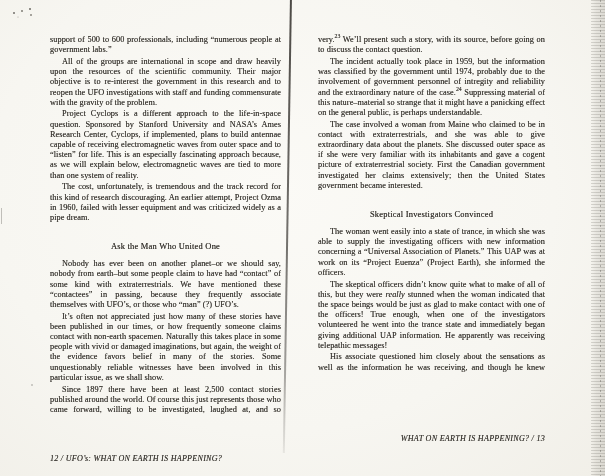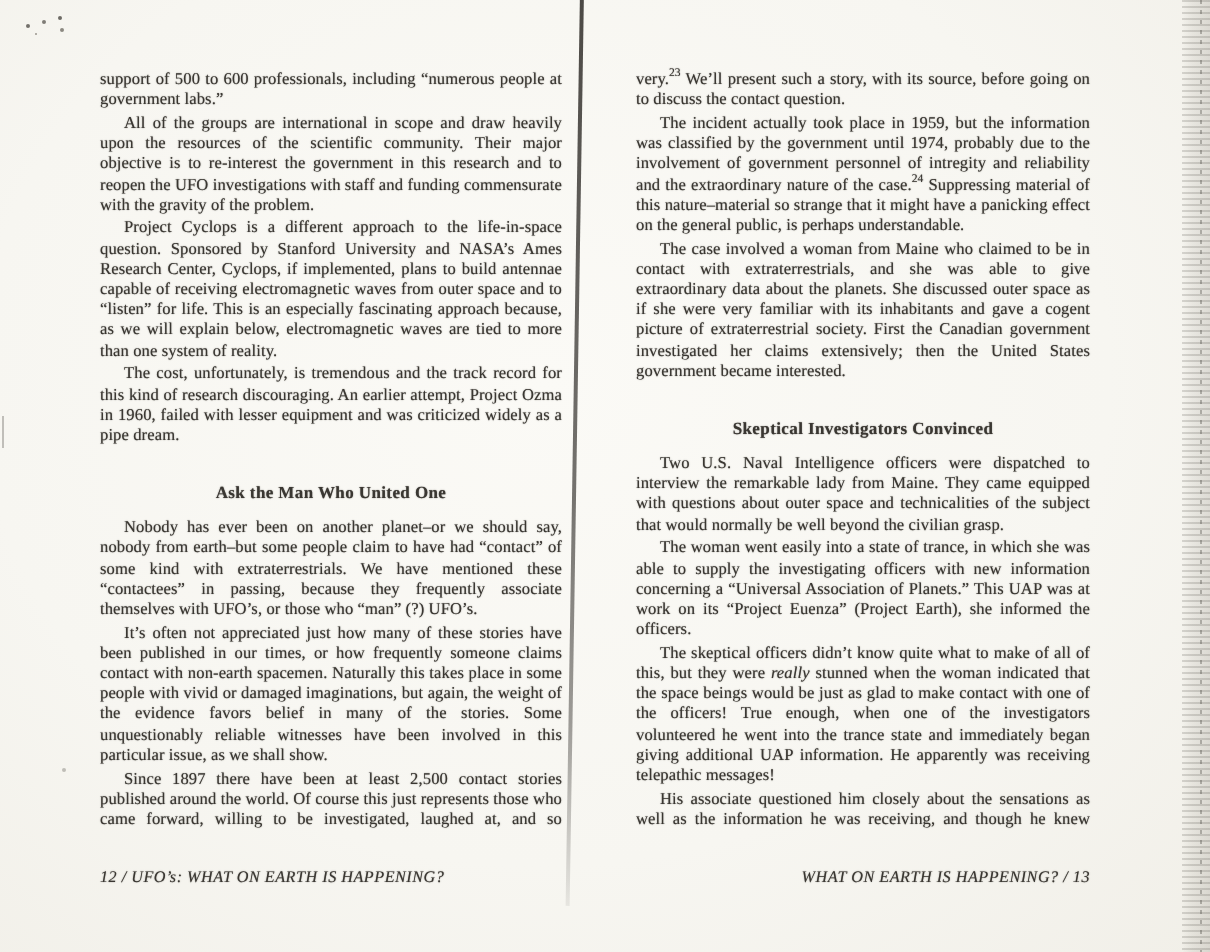--- a/index.html
+++ b/index.html
@@ -16,32 +16,32 @@
   .page p {
     margin:0 0 1.5px 0;
     font-size:8.3px; line-height:10.2px;
     text-align:justify; text-indent:12px;
     text-shadow:0 0 0.6px rgba(56,53,47,0.72);
     letter-spacing:0.05px;
   }
   .page p.noindent { text-indent:0; }
   .page p.cont { text-align-last:justify; }
   .page h2 {
-    font-size:8.5px; font-weight:bold; text-align:center;
+    font-size:8.5px; font-weight:normal; text-align:center;
     margin:18px 0 8px 0; letter-spacing:0.2px;
     text-shadow:0 0 0.6px rgba(56,53,47,0.8);
   }
   sup { font-size:5.8px; line-height:0; vertical-align:super; letter-spacing:0; }
   .em { font-style:italic; }
   .footer {
     position:absolute; top:434px; font-style:italic; font-size:8.1px;
     letter-spacing:0.25px; color:var(--ink);
     text-shadow:0 0 0.6px rgba(56,53,47,0.7);
   }
-  .footer-left { left:50px; }
+  .footer-left { left:50px;margin-top:20px; }
   .footer-right { left:318px; width:227px; text-align:right; }
   .gutter {
     position:absolute; left:290px; top:-5px; width:1.6px; height:458px;
     background:linear-gradient(180deg,
       rgba(45,42,38,0.85) 0%, rgba(45,42,38,0.65) 55%,
       rgba(45,42,38,0.45) 80%, rgba(45,42,38,0.08) 100%);
     transform:rotate(0.9deg); transform-origin:top center;
   }
   .fore-edge {
     position:absolute; right:0; top:0; width:14px; height:476px;
@@ -83,21 +83,20 @@
     <p>Nobody has ever been on another planet–or we should say, nobody from earth–but some people claim to have had “contact” of some kind with extraterrestrials. We have mentioned these “contactees” in passing, because they frequently associate themselves with UFO’s, or those who “man” (?) UFO’s.</p>
     <p>It’s often not appreciated just how many of these stories have been published in our times, or how frequently someone claims contact with non-earth spacemen. Naturally this takes place in some people with vivid or damaged imaginations, but again, the weight of the evidence favors belief in many of the stories. Some unquestionably reliable witnesses have been involved in this particular issue, as we shall show.</p>
     <p class="cont">Since 1897 there have been at least 2,500 contact stories published around the world. Of course this just represents those who came forward, willing to be investigated, laughed at, and so</p>
   </div>
 
   <div class="page page-right">
     <p class="noindent"><span>very.</span><sup>23</sup><span> We’ll present such a story, with its source, before going on to discuss the contact question.</span></p>
     <p><span>The incident actually took place in 1959, but the information was classified by the government until 1974, probably due to the involvement of government personnel of intregity and reliability and the extraordinary nature of the case.</span><sup>24</sup><span> Suppressing material of this nature–material so strange that it might have a panicking effect on the general public, is perhaps understandable.</span></p>
     <p>The case involved a woman from Maine who claimed to be in contact with extraterrestrials, and she was able to give extraordinary data about the planets. She discussed outer space as if she were very familiar with its inhabitants and gave a cogent picture of extraterrestrial society. First the Canadian government investigated her claims extensively; then the United States government became interested.</p>
     <h2>Skeptical Investigators Convinced</h2>
-    <p>Two U.S. Naval Intelligence officers were dispatched to interview the remarkable lady from Maine. They came equipped with questions about outer space and technicalities of the subject that would normally be well beyond the civilian grasp.</p>
     <p>The woman went easily into a state of trance, in which she was able to supply the investigating officers with new information concerning a “Universal Association of Planets.” This UAP was at work on its “Project Euenza” (Project Earth), she informed the officers.</p>
     <p><span>The skeptical officers didn’t know quite what to make of all of this, but they were </span><span class="em">really</span><span> stunned when the woman indicated that the space beings would be just as glad to make contact with one of the officers! True enough, when one of the investigators volunteered he went into the trance state and immediately began giving additional UAP information. He apparently was receiving telepathic messages!</span></p>
     <p class="cont">His associate questioned him closely about the sensations as well as the information he was receiving, and though he knew</p>
   </div>
 
   <div class="footer footer-left">12 / UFO’s: WHAT ON EARTH IS HAPPENING?</div>
   <div class="footer footer-right">WHAT ON EARTH IS HAPPENING? / 13</div>
 
   <div class="gutter"></div>
   <div class="fore-edge"></div>

